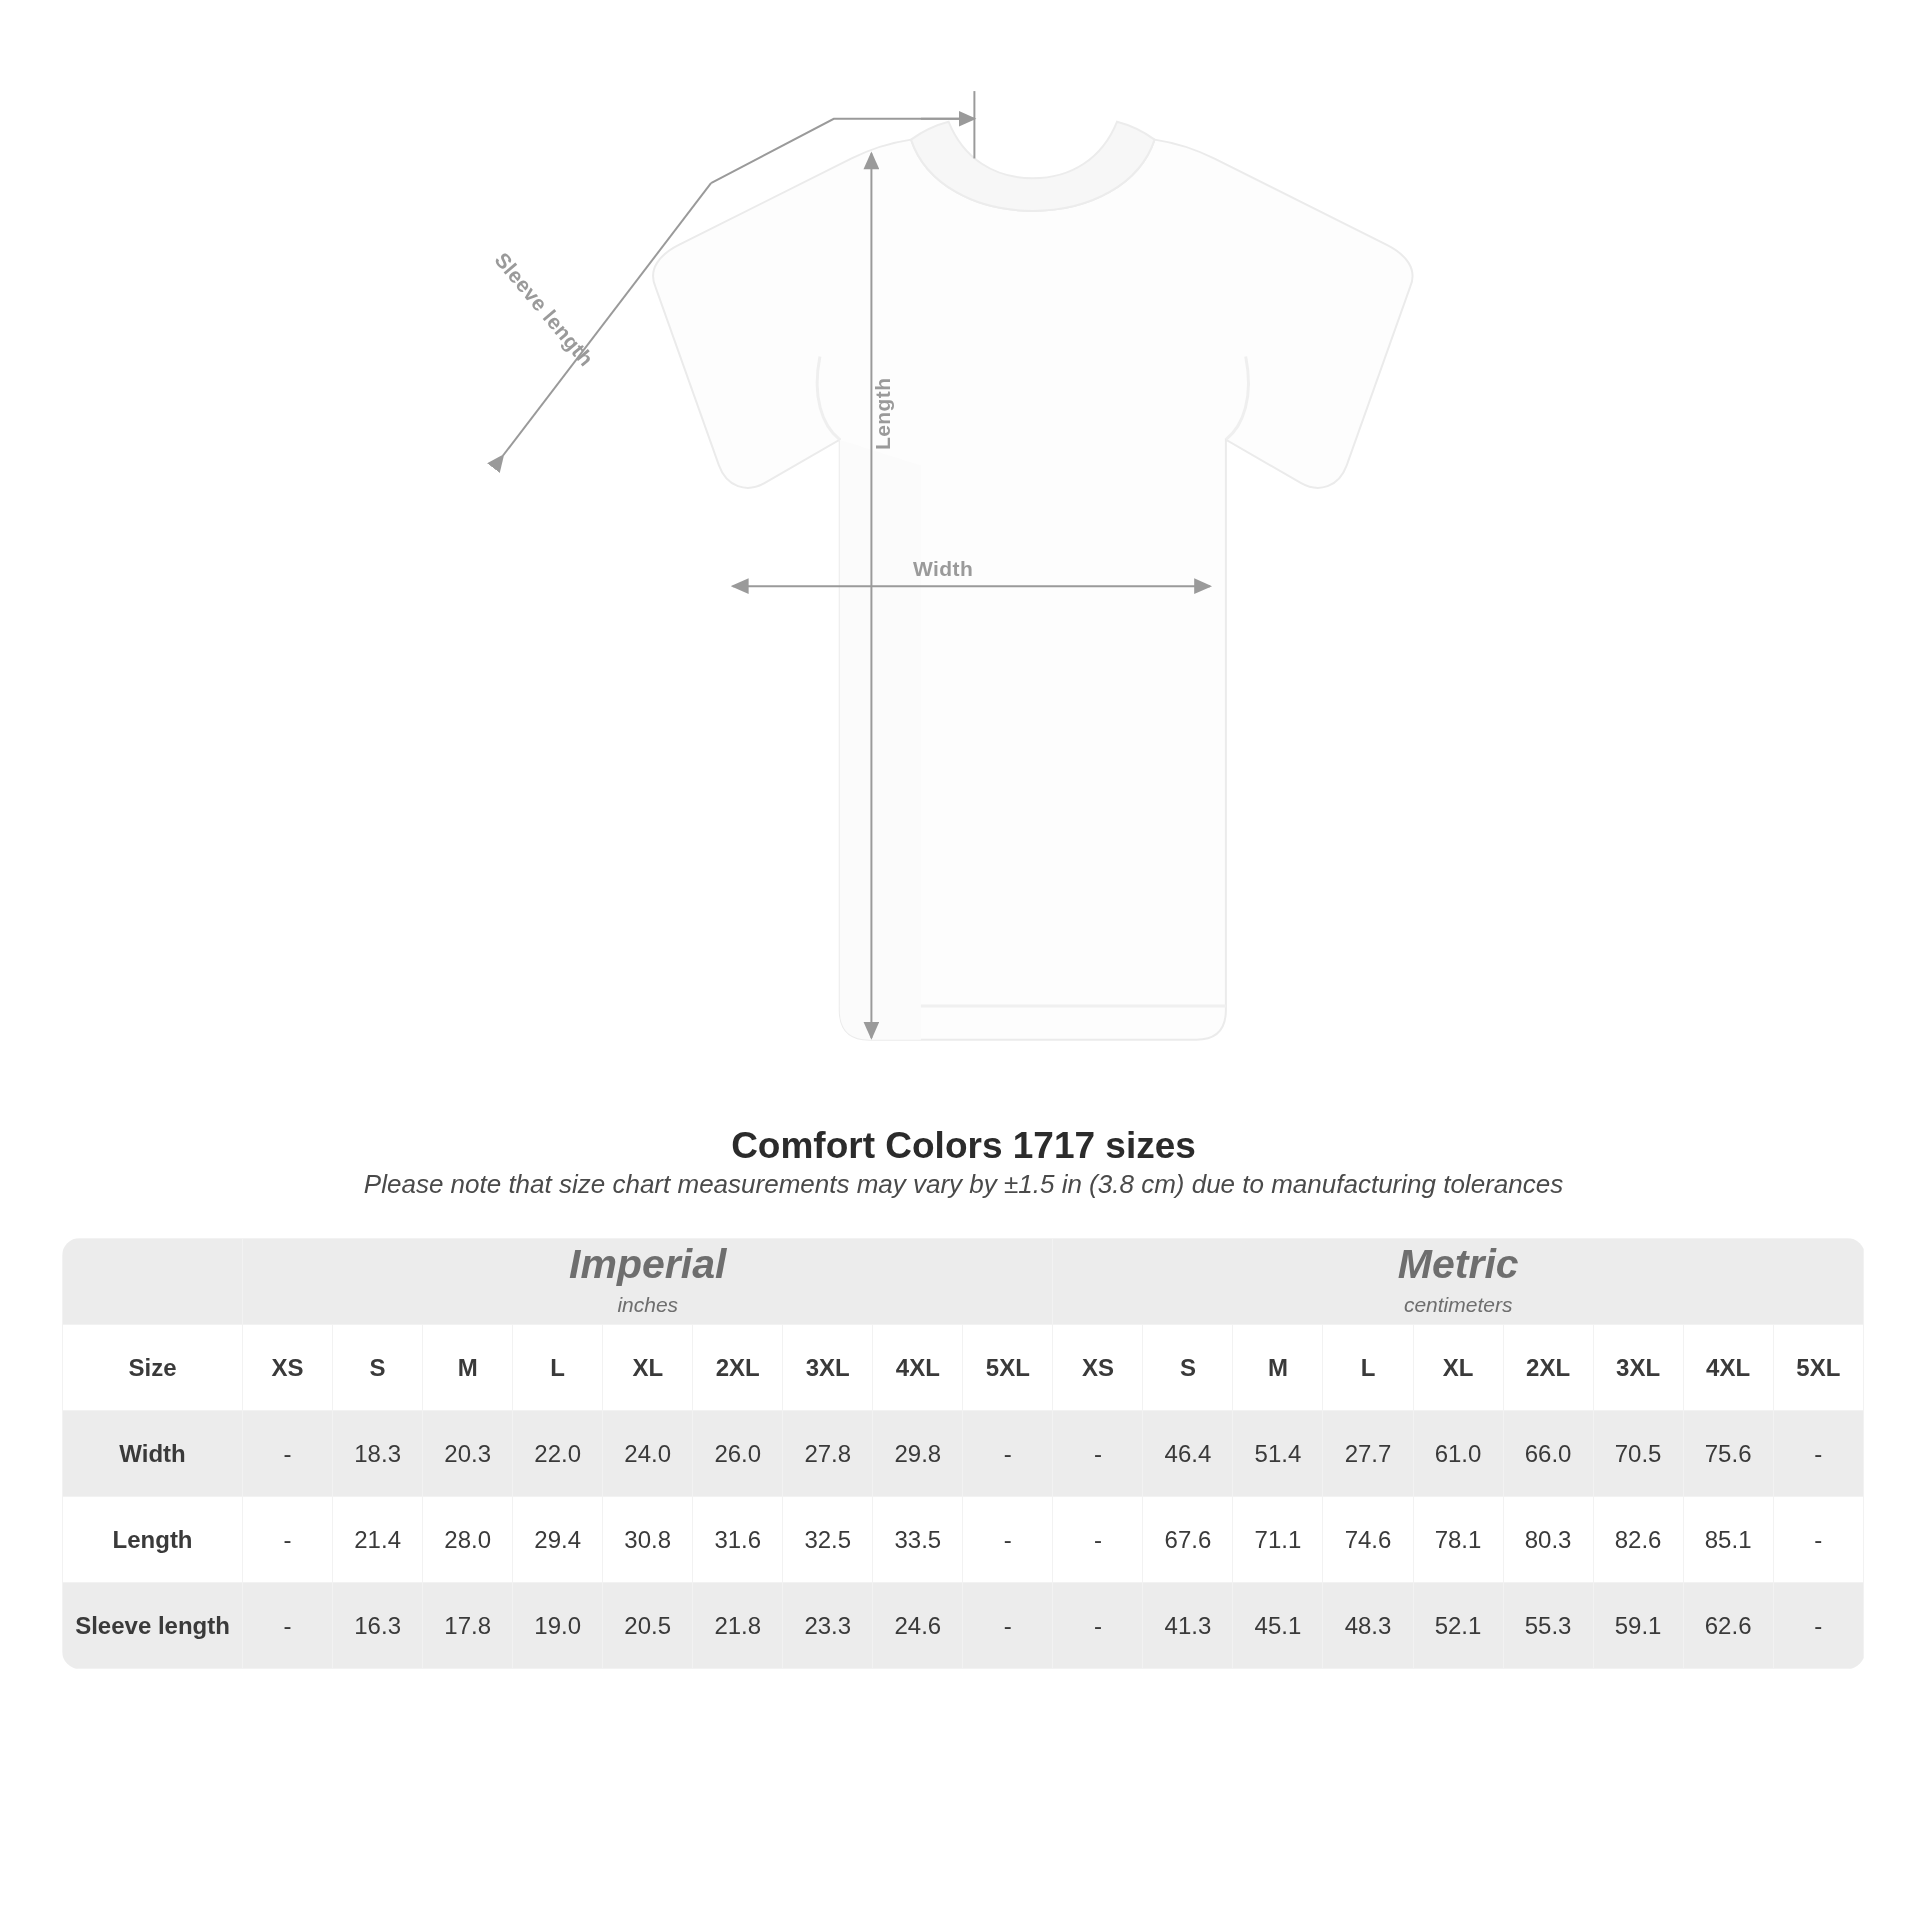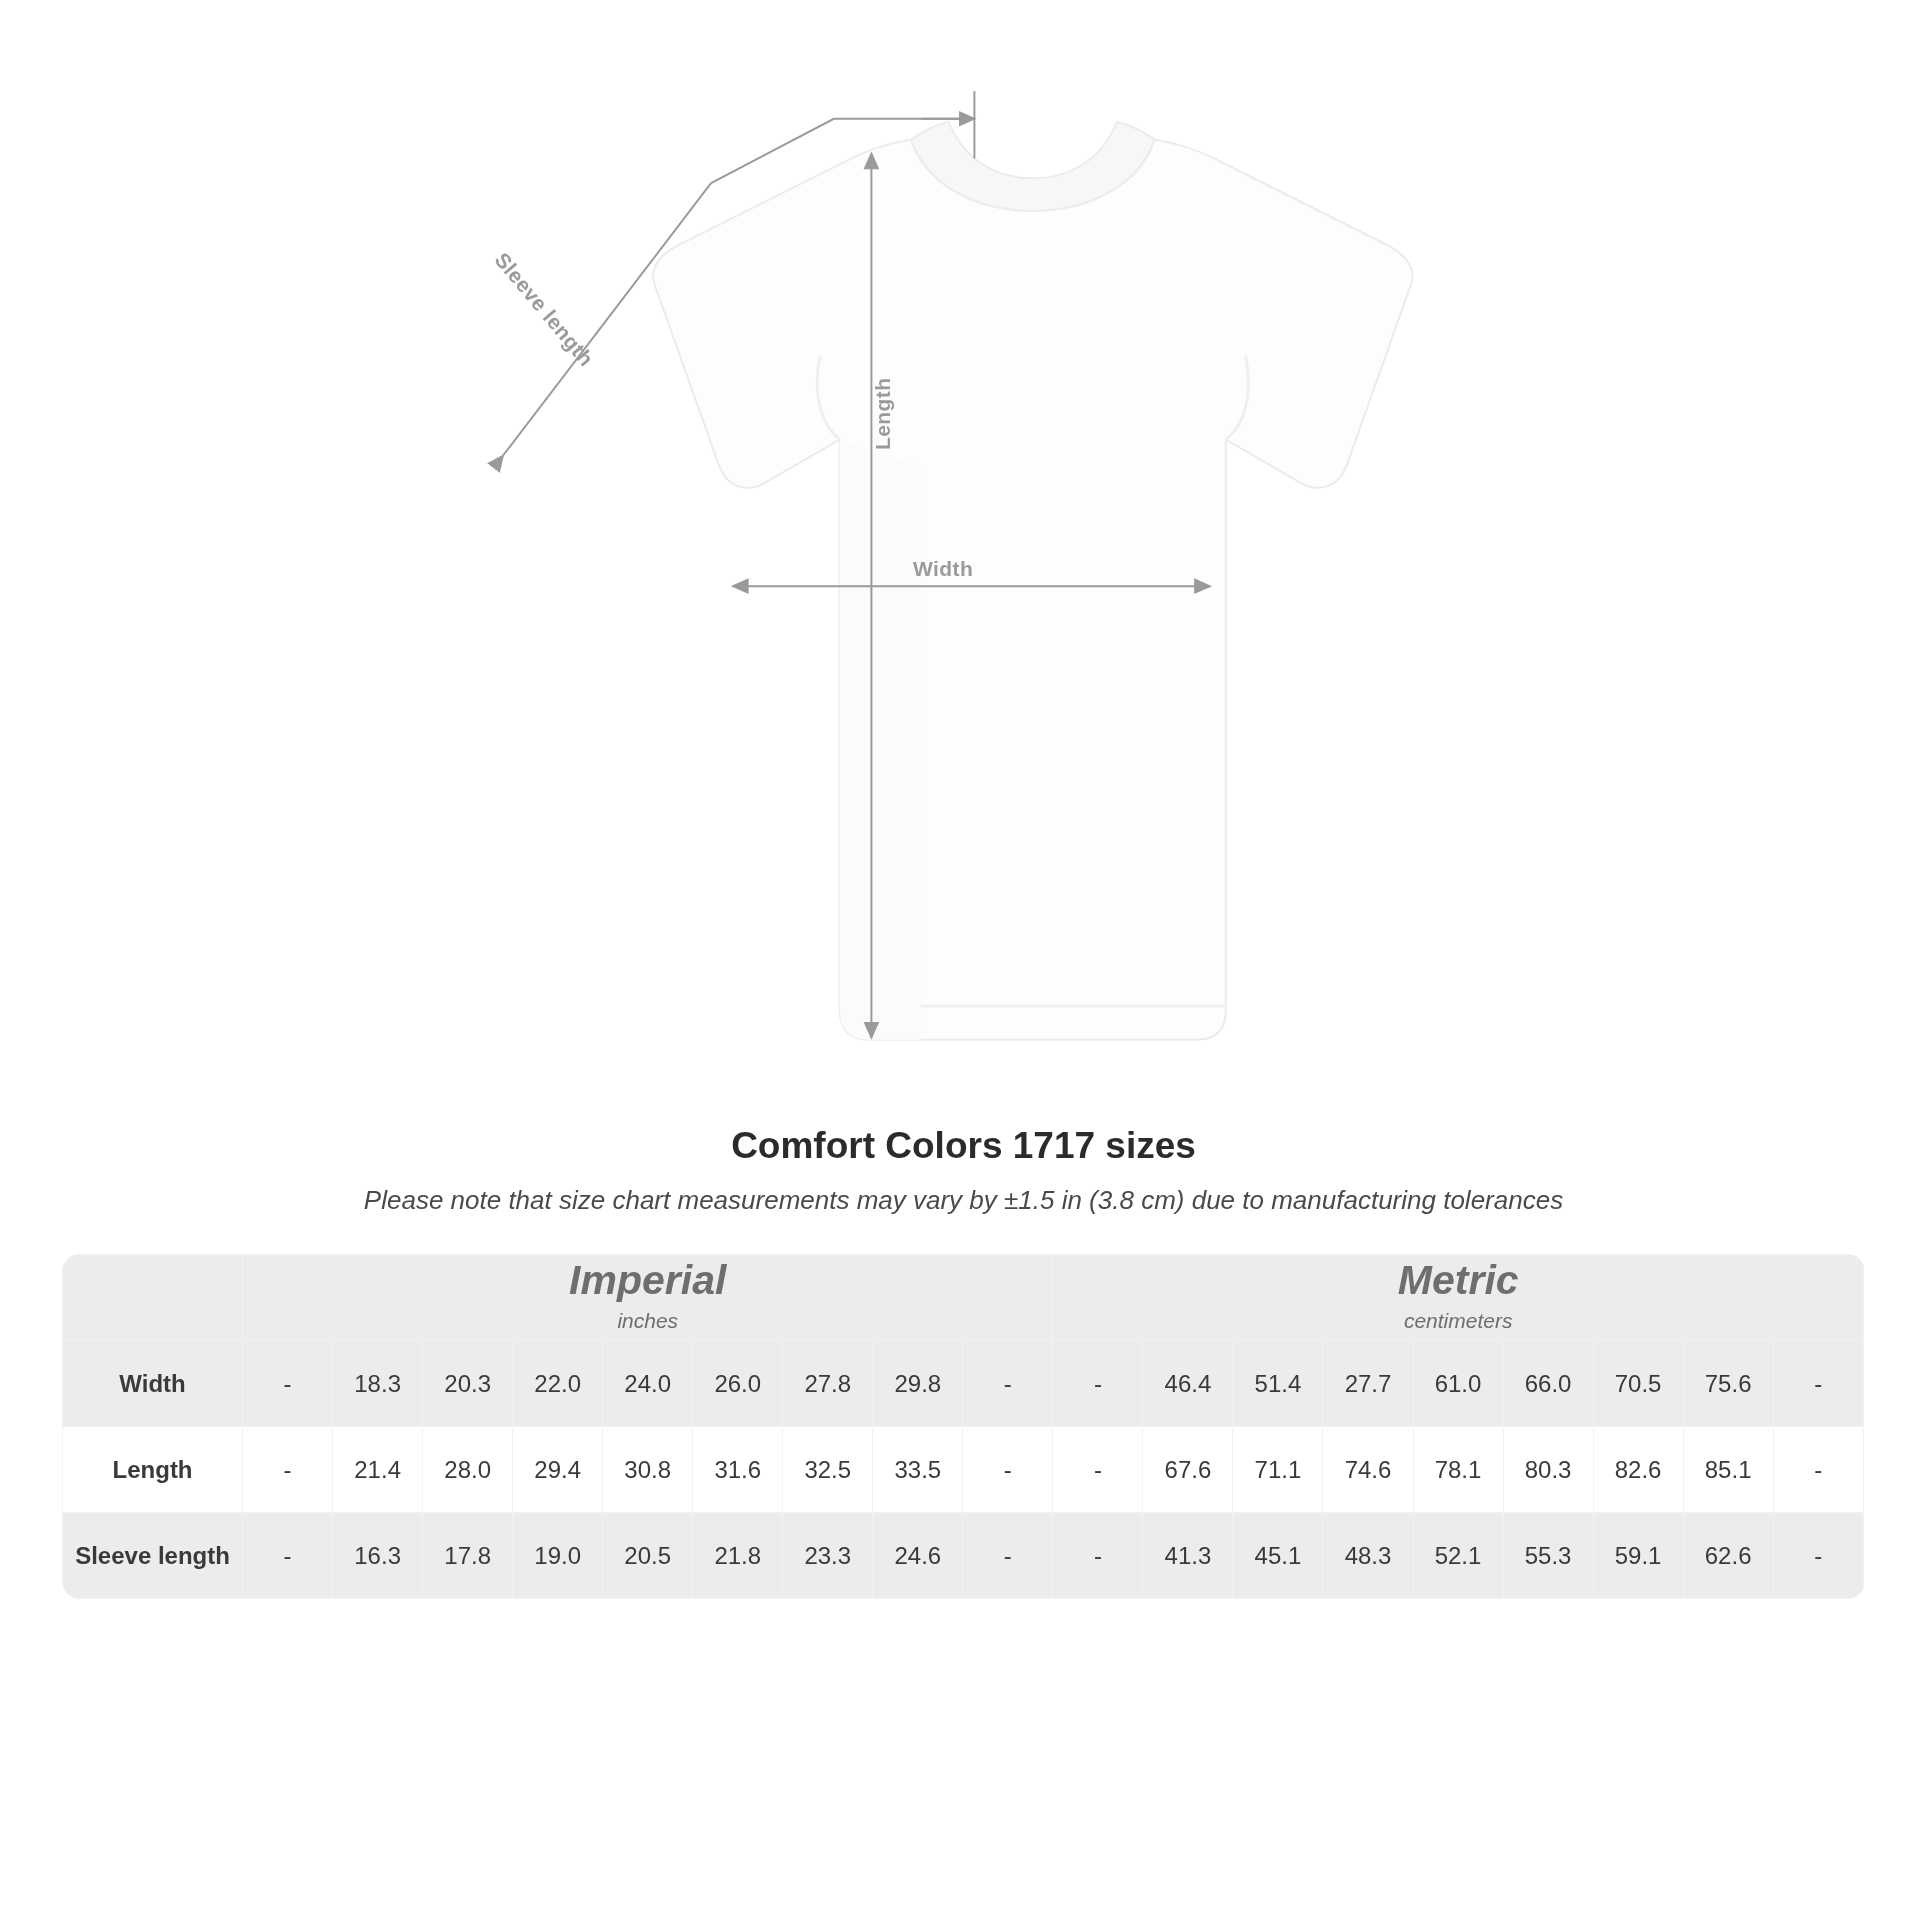--- a/index.html
+++ b/index.html
@@ -59,21 +59,21 @@
 
   
   .title-block {
     text-align: center;
     margin-top: 16px;
   }
   .chart-title {
     font-size: 37px;
     font-weight: bold;
     color: #2b2b2b;
-    margin: 0 0 18px 0;
+    margin: 0 0 2px 0;
   }
   .chart-note {
     font-size: 26px;
     font-style: italic;
     color: #4a4a4a;
     margin: 0;
   }
 
   
   .table-wrap {
@@ -243,20 +243,41 @@
           <td colspan="9">
             <div class="unit-name">Imperial</div>
             <div class="unit-sub">inches</div>
           </td>
           <td colspan="9">
             <div class="unit-name">Metric</div>
             <div class="unit-sub">centimeters</div>
           </td>
         </tr>
 
+        <tr class="head-row">
+          <td>Size</td>
+          <td>XS</td>
+          <td>S</td>
+          <td>M</td>
+          <td>L</td>
+          <td>XL</td>
+          <td>2XL</td>
+          <td>3XL</td>
+          <td>4XL</td>
+          <td>5XL</td>
+          <td>XS</td>
+          <td>S</td>
+          <td>M</td>
+          <td>L</td>
+          <td>XL</td>
+          <td>2XL</td>
+          <td>3XL</td>
+          <td>4XL</td>
+          <td>5XL</td>
+        </tr>
 
         <tr class="band-a">
           <td class="row-label">Width</td>
           <td>-</td>
           <td>18.3</td>
           <td>20.3</td>
           <td>22.0</td>
           <td>24.0</td>
           <td>26.0</td>
           <td>27.8</td>

